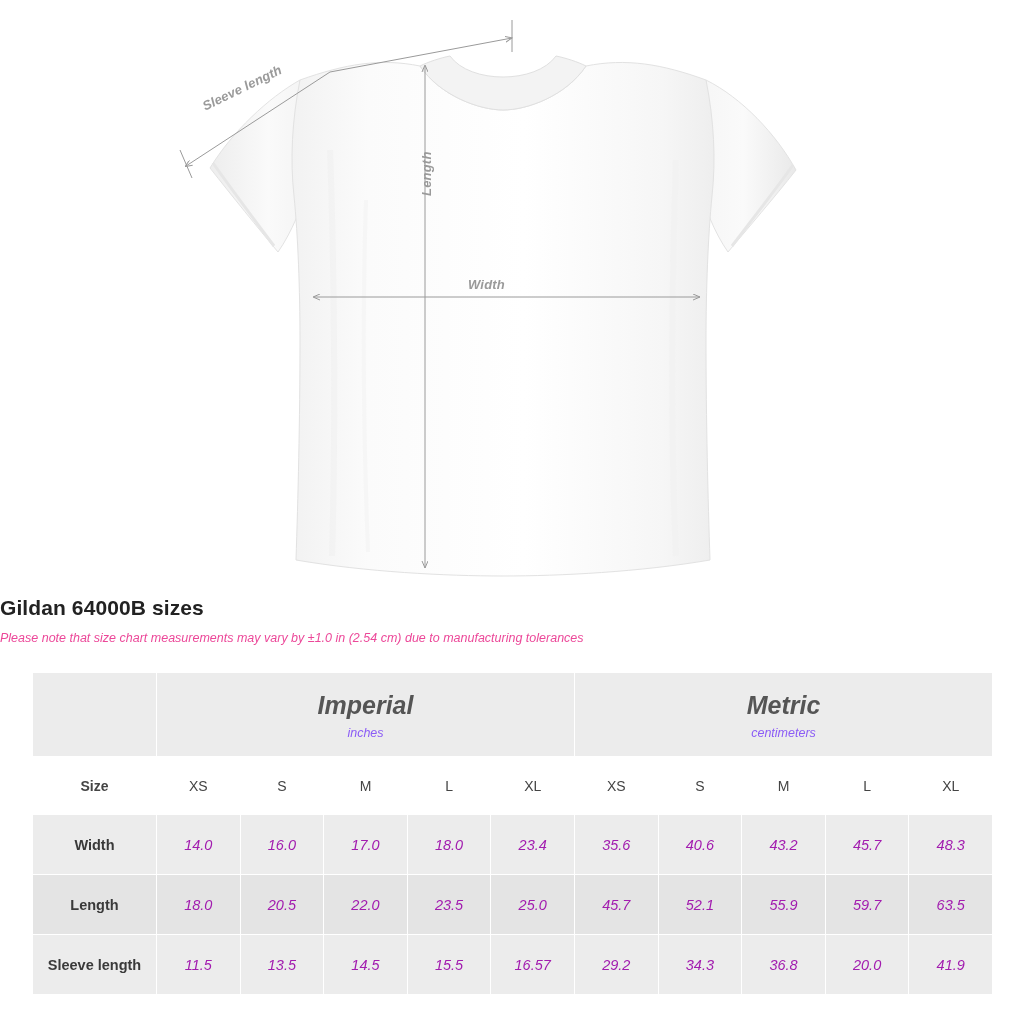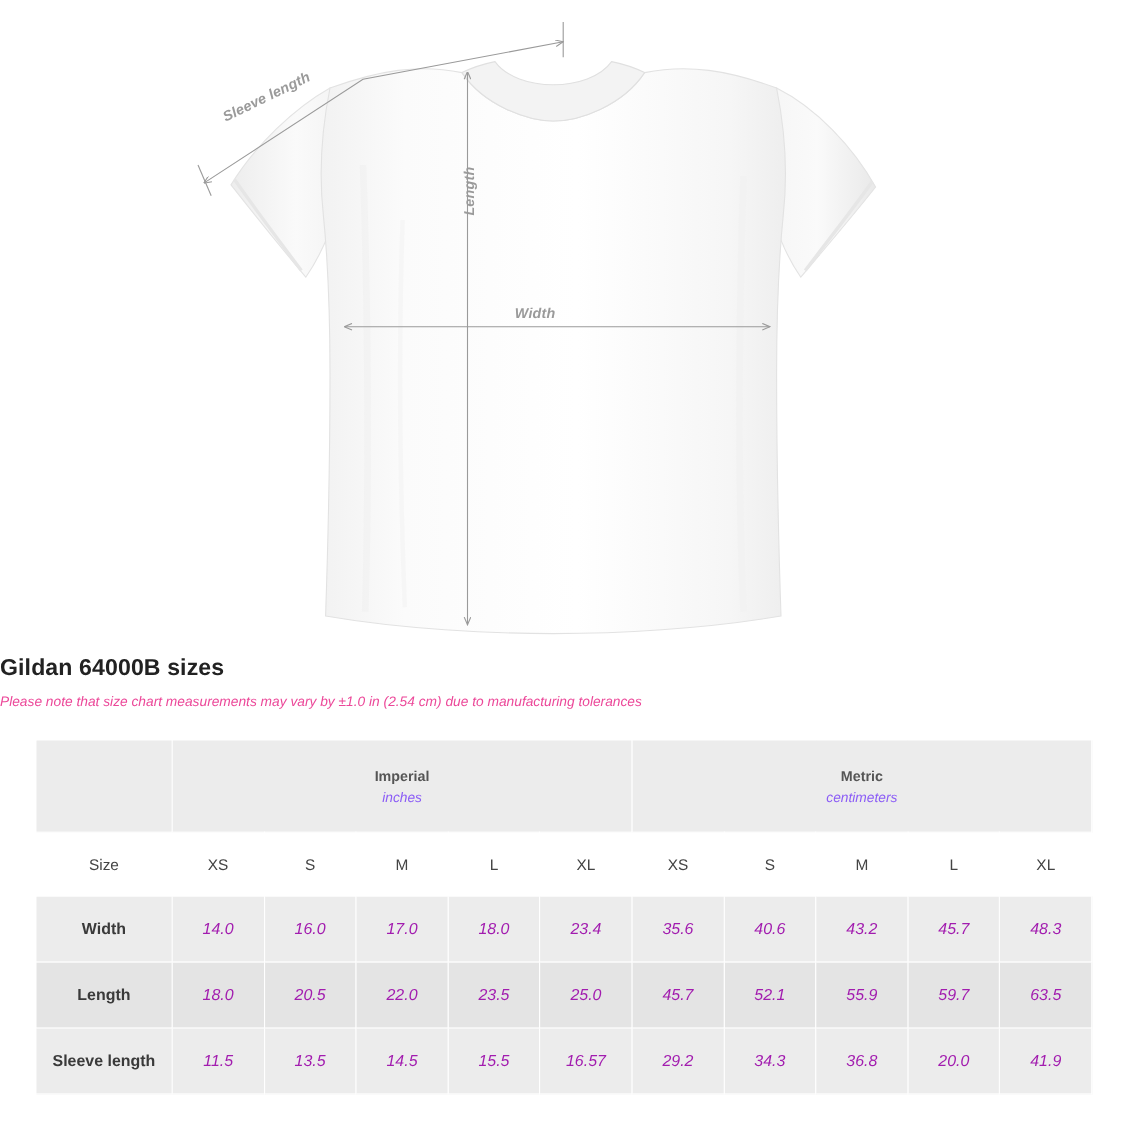--- a/index.html
+++ b/index.html
@@ -82,40 +82,41 @@
     font-weight: normal;
     color: #333333;
     font-size: 14px;
   }
   .unit-head {
     background: #ececec;
     height: 84px;
     vertical-align: middle;
   }
   .unit-head .u-name {
-    font-size: 13px;
+    font-size: 25px;
+    font-style: italic;
     font-weight: bold;
     color: #555555;
     line-height: 1.35;
   }
   .unit-head .u-sub {
     font-size: 12.5px;
     font-style: italic;
     color: #8b5cf6;
     padding-top: 3px;
   }
   .corner-blank { background: #ececec; }
 
   tr.size-row td { background: #ffffff; height: 58px; }
   tr.size-row td.rowhead,
   tr.size-row td.sizecell {
     font-size: 14px;
     color: #444444;
   }
-  tr.size-row td.rowhead { font-weight: normal; }
+  tr.size-row td.rowhead { font-weight: bold; }
 
   tr.data-row td { height: 60px; }
   tr.data-row .rowhead {
     background: #ececec;
     font-weight: bold;
     color: #3a3a3a;
     font-size: 14.5px;
   }
   tr.data-row .cell {
     background: #ececec;

